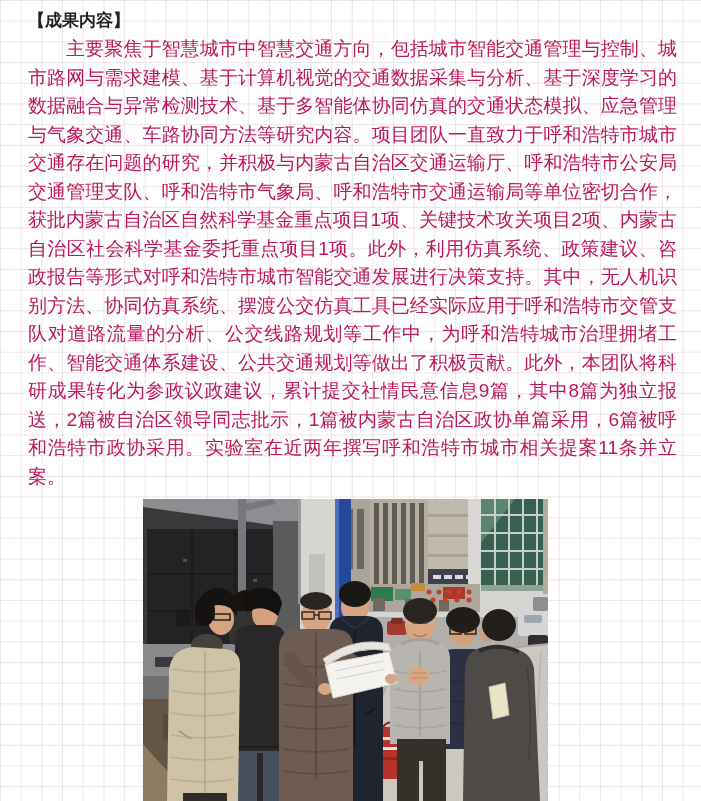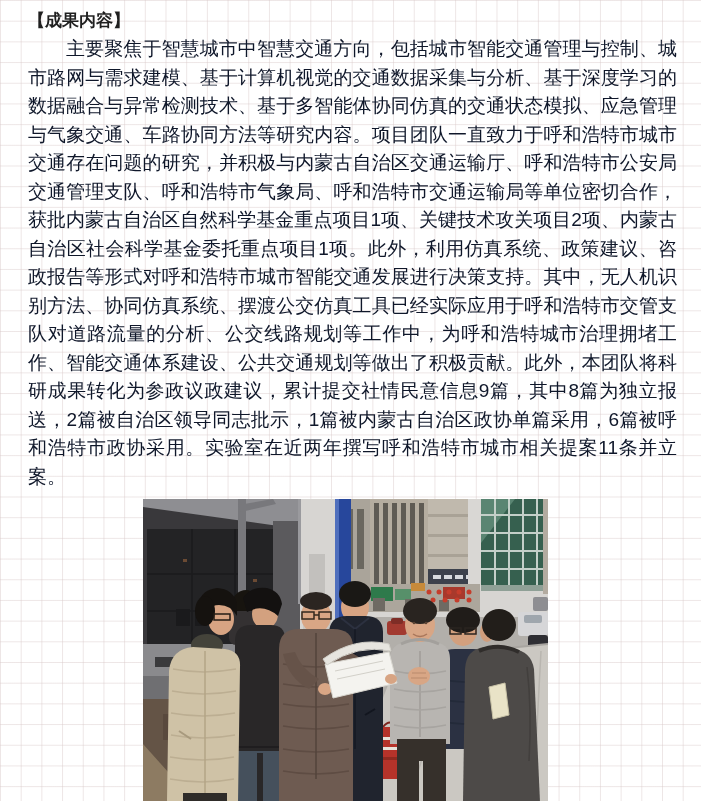--- a/index.html
+++ b/index.html
@@ -12,21 +12,21 @@
     background-size:20.7px 20.7px;
     font-family:"Liberation Sans","DejaVu Sans",sans-serif;
   }
   .page{width:584px;height:801px;position:relative;}
   .heading{
     margin:0;padding:9px 28px 0 28px;
     font-size:17px;line-height:23px;font-weight:bold;color:#1f1f1f;
   }
   .body-text{
     margin:3px 24px 0 28px;width:649px;
-    font-size:19px;line-height:28.5px;color:#0f172a;
+    font-size:19px;line-height:28.5px;color:#be185d;
     text-align:justify;text-indent:2em;
     letter-spacing:0;
   }
   .figure{
     margin:8px 0 0 143px;padding:0;width:405px;height:303px;
     overflow:hidden;background:#cfcdc9;
   }
   .figure svg{display:block;}
 </style>
 </head>

